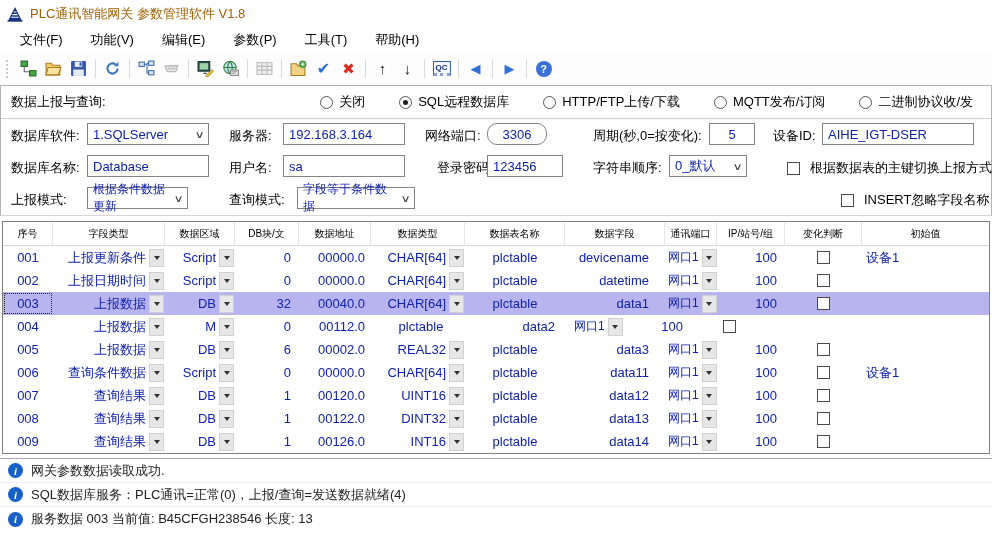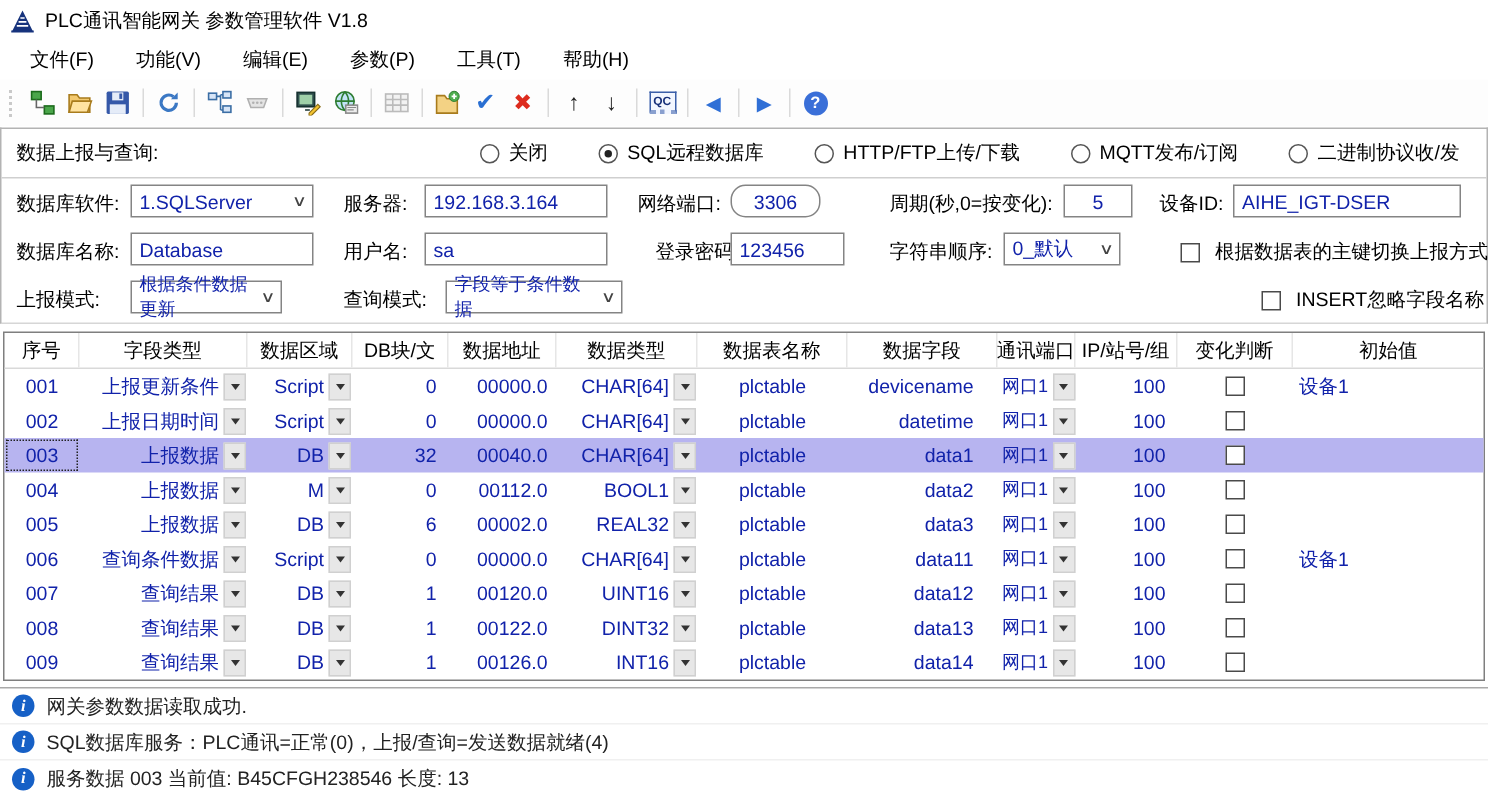--- a/index.html
+++ b/index.html
@@ -1,21 +1,21 @@
 <!DOCTYPE html>
 <html><head>
 <meta charset="utf-8">
 <style>
   *{box-sizing:border-box;margin:0;padding:0}
   html,body{width:992px;height:541px;overflow:hidden}
   body{font-family:"Liberation Sans","DejaVu Sans",sans-serif;font-size:13px;background:#fff;color:#000}
 
   
   .titlebar{height:27px;display:flex;align-items:center;gap:7px;padding-left:7px}
-  .title-text{font-size:13px;color:#000000}
+  .title-text{font-size:13px;color:#a16207}
 
   
   .menubar{height:26px;display:flex;align-items:center;padding-left:6px}
   .menu-item{padding:4px 14px;cursor:default}
 
   
   .toolbar{height:31px;display:flex;align-items:center;padding-left:4px;background:#fdfdfd}
   .grip{width:5px;height:18px;border-left:2px dotted #c9c9c9;margin:0 5px 0 2px}
   .tb{width:25px;height:25px;display:flex;align-items:center;justify-content:center;border-radius:2px}
   .tb svg{width:17px;height:17px}
@@ -42,21 +42,21 @@
   input.fbox{padding:0 5px}
   input.fbox.ctr{text-align:center}
   .fselect{justify-content:space-between;gap:4px}
   .chev{color:#444;font-size:10px;transform:scaleX(1.4)}
   .fcheck{position:absolute;top:8px;display:flex;align-items:center;gap:10px;white-space:nowrap}
   .cb{width:13px;height:13px;border:1px solid #4a4a4a;background:#fff;display:inline-block}
 
   
   .grid{margin:5px 2px 0;border:1px solid #7f7f7f}
   .ghead{display:flex;height:24px;border-bottom:1px solid #d9d9d9;align-items:stretch}
-  .gh{display:flex;align-items:center;justify-content:center;border-right:1px solid #e6e6e6;font-size:13px;white-space:nowrap;overflow:visible}
+  .gh{display:flex;align-items:center;justify-content:center;border-right:1px solid #e6e6e6;font-size:10px;white-space:nowrap;overflow:visible}
   .gh:last-child{border-right:none}
   .gtr{display:flex;height:23px;align-items:center;color:#1122aa}
   .gtr.sel{background:#b7b4f0}
   .gc{display:flex;align-items:center;height:100%;font-size:13px;white-space:nowrap}
   .w1{width:50px}.w2{width:112px}.w3{width:70px}.w4{width:64px}.w5{width:72px}
   .w6{width:94px}.w7{width:100px}.w8{width:100px}.w9{width:52px}.w10{width:68px}
   .w11{width:77px}.w12{flex:1}
   .c-ctr{justify-content:center}
   .c-num{justify-content:flex-end;padding-right:8px}
   .pr16{padding-right:16px}.pr6{padding-right:6px}
@@ -430,26 +430,20 @@
         </span>
       </div>
     <div class="gc w3 c-dd">
         <span class="cv">M</span>
         <span class="dd">
           <i class="tri"></i>
         </span>
       </div>
     <div class="gc w4 c-num">0</div>
     <div class="gc w5 c-num pr6">00112.0</div>
-    <div class="gc w6 c-dd">
-        <span class="cv">BOOL1</span>
-        <span class="dd">
-          <i class="tri"></i>
-        </span>
-      </div>
     <div class="gc w7 c-ctr">plctable</div>
     <div class="gc w8 c-num pr16">data2</div>
     <div class="gc w9 c-dd c-port">
         <span class="cv">网口1</span>
         <span class="dd">
           <i class="tri"></i>
         </span>
       </div>
     <div class="gc w10 c-num">100</div>
     <div class="gc w11 c-ctr">

